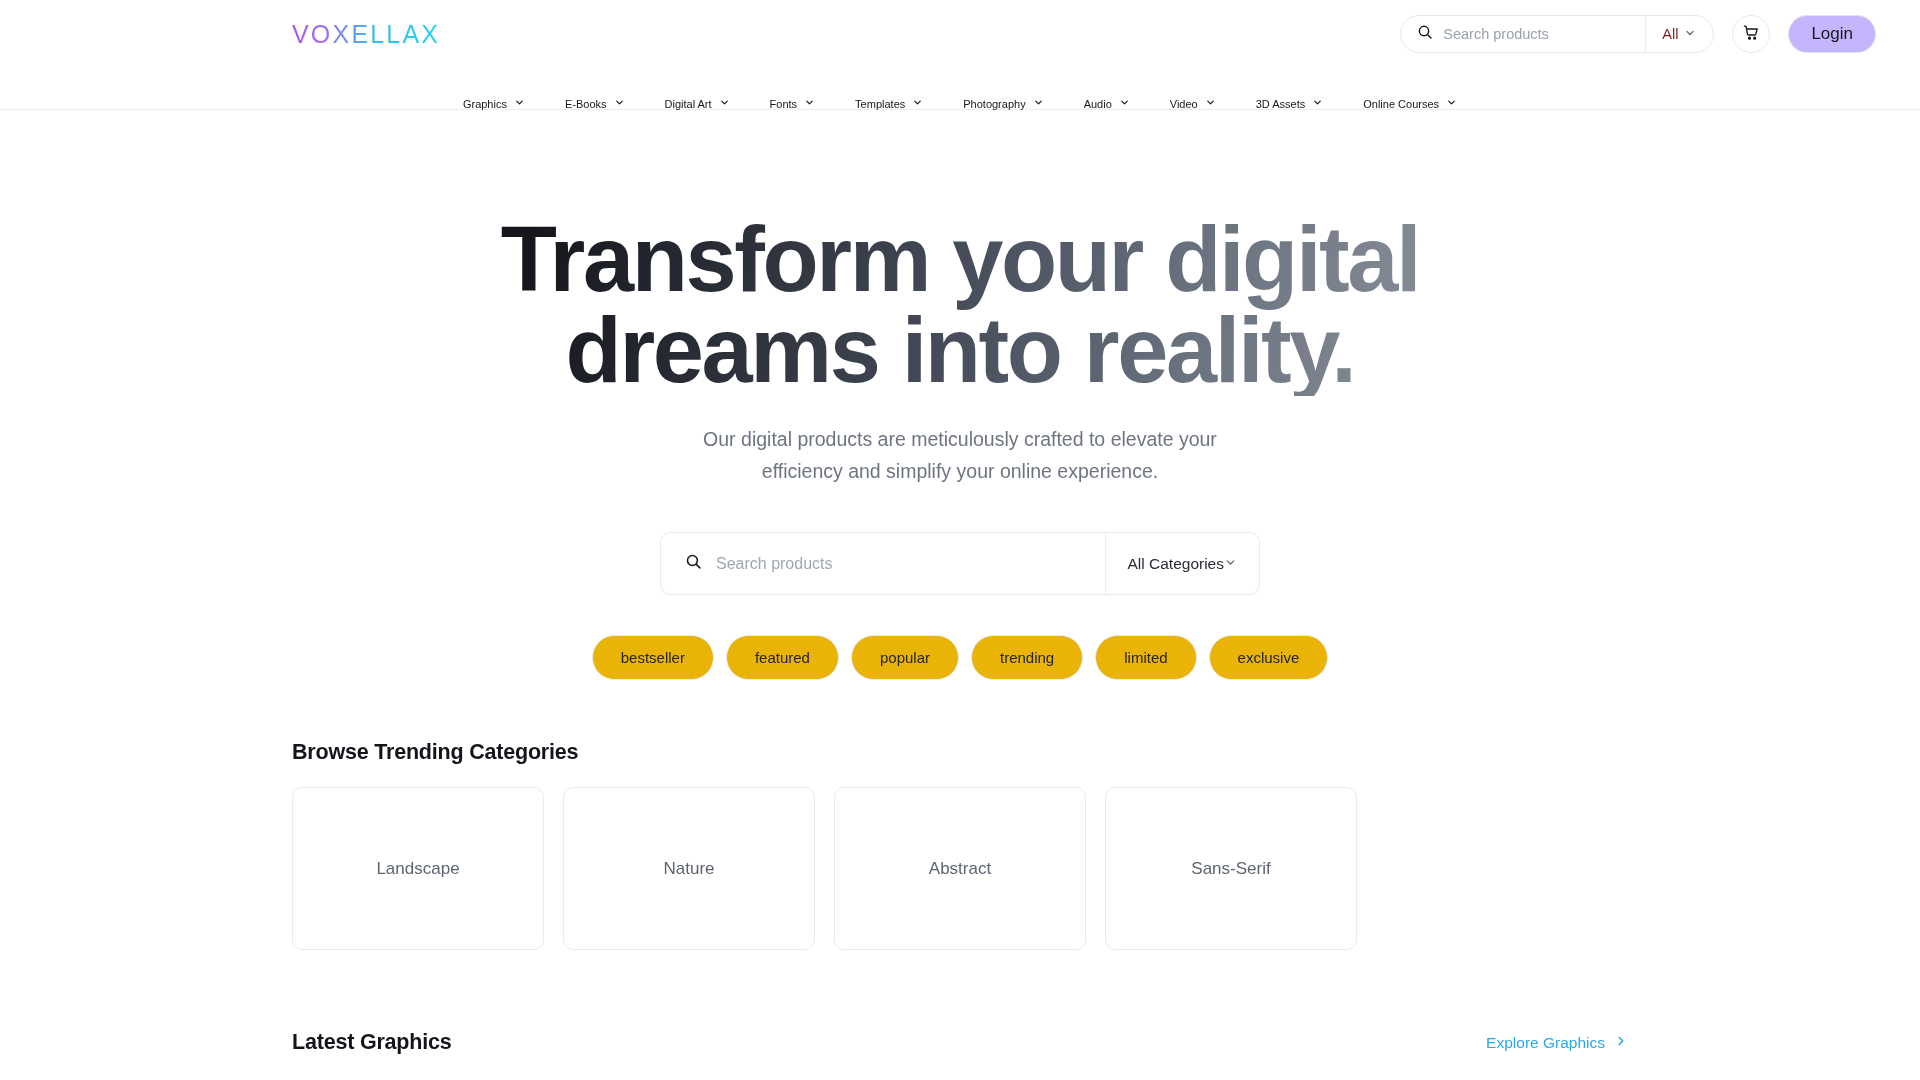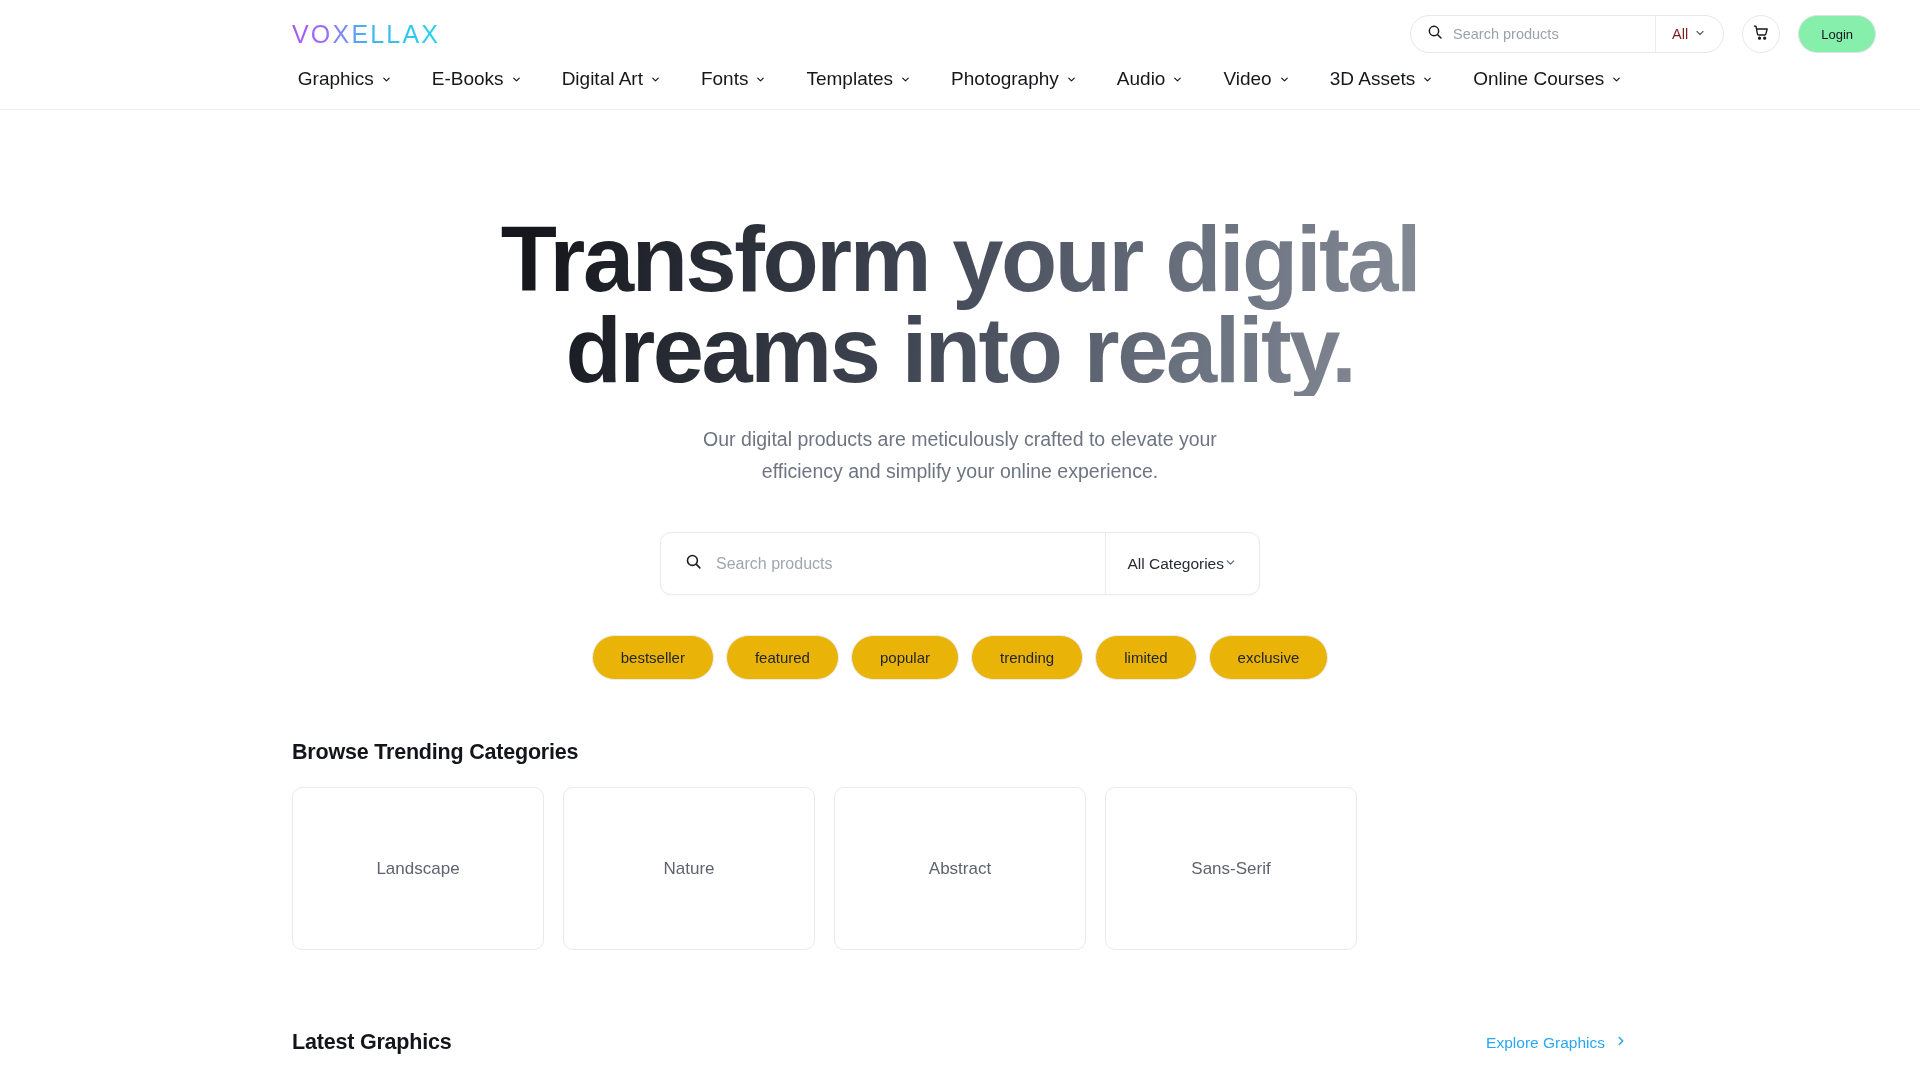--- a/index.html
+++ b/index.html
@@ -75,41 +75,41 @@
     border:1px solid #e6e8eb;
     border-radius:50%;
     display:flex; align-items:center; justify-content:center;
     cursor:pointer; background:#fff;
   }
   .login-btn {
     height:38px;
     padding:0 22px;
     border:1px solid #e0e2e6;
     border-radius:19px;
-    background:#86efac;
-    font-size:13px;
+    background:#c4b5fd;
+    font-size:17px;
     color:#16181d;
     display:flex; align-items:center;
     cursor:pointer;
     white-space:nowrap;
   }
 
   
   .navbar {
     height:42px;
     display:flex;
     align-items:center;
     justify-content:center;
     gap:0;
     border-bottom:1px solid #ededef;
   }
   .nav-item {
-    display:flex; align-items:flex-start; gap:7px;
+    display:flex; align-items:flex-end; gap:7px;
     padding:0 20px;
-    font-size:19px;
+    font-size:11px;
     color:#15171c;
     cursor:pointer;
     white-space:nowrap;
     height:42px;
   }
   .chev { display:block; }
 
   
   .hero { padding-top:104px; text-align:center; }
   .hero h1 {

